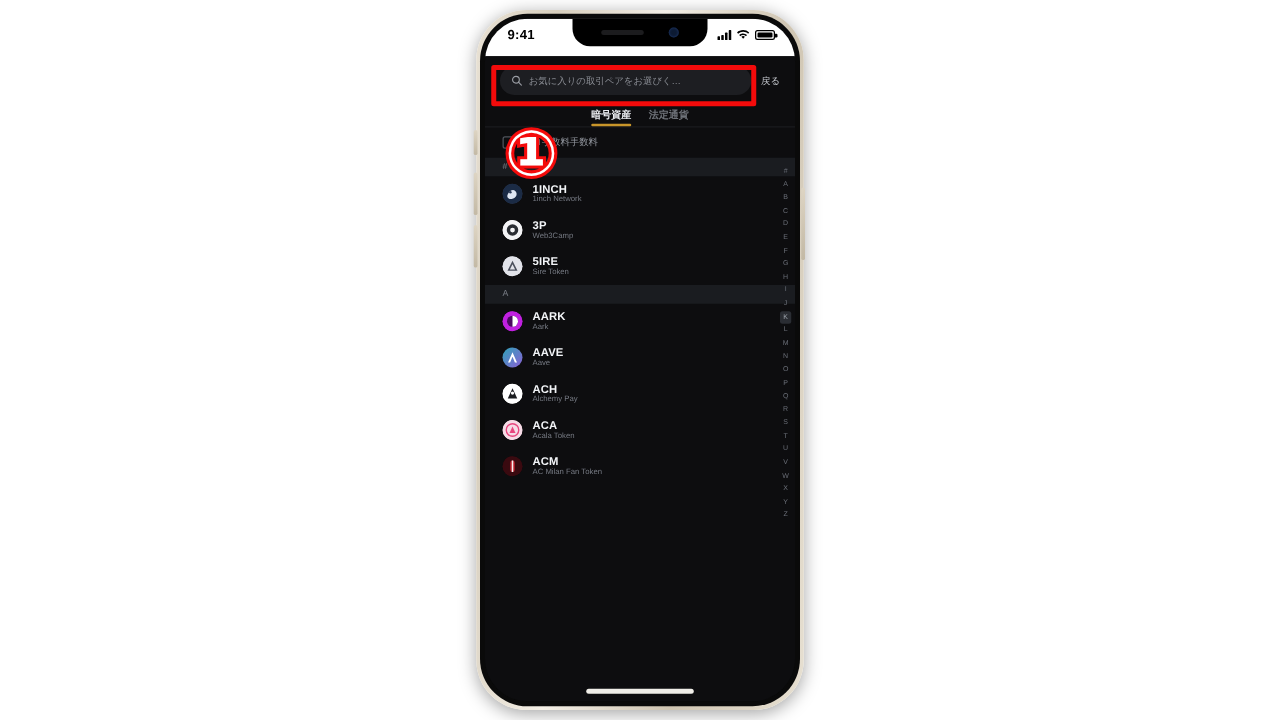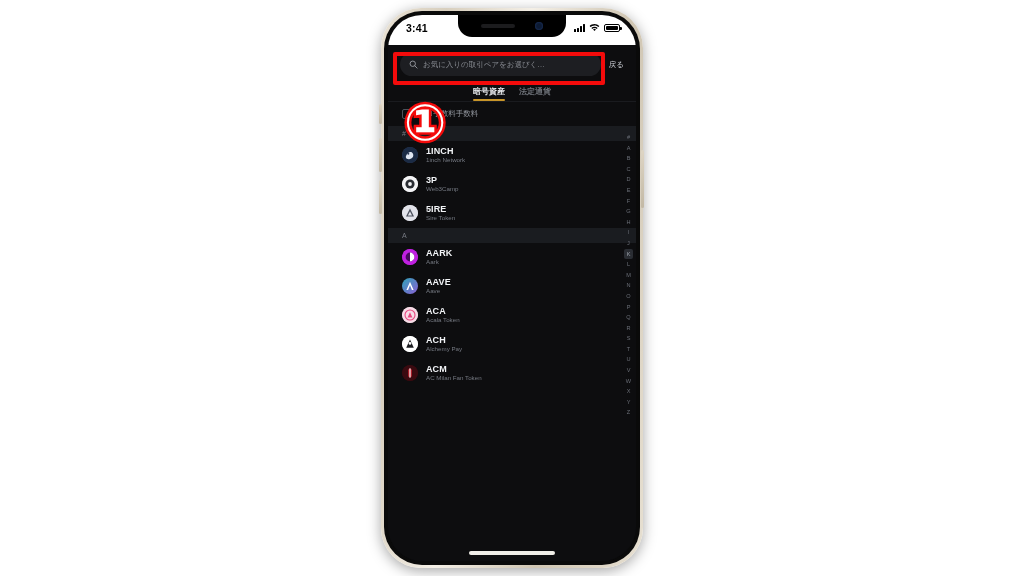--- a/index.html
+++ b/index.html
@@ -165,21 +165,21 @@
   <div class="phone-frame"></div>
   <div class="phone-band"></div>
   <div class="btn-side btn-silent"></div>
   <div class="btn-side btn-vol-up"></div>
   <div class="btn-side btn-vol-dn"></div>
   <div class="btn-side btn-power"></div>
 
   <div class="phone-screen">
 
     <div class="statusbar">
-      <div class="sb-time">3:41</div>
+      <div class="sb-time">9:41</div>
       <div class="notch">
         <div class="notch-speaker"></div>
         <div class="notch-cam"></div>
       </div>
       <div class="sb-right">
         <span class="sig">
             <i></i>
             <i></i>
             <i></i>
             <i></i>
@@ -289,44 +289,44 @@
                 <path d="M8 3.8 11.6 12H9.9L8 7.3 6.1 12H4.4z" fill="#ffffff"></path>
               </svg>
           </span>
           <span class="coin-texts">
             <span class="coin-sym">AAVE</span>
             <span class="coin-name">Aave</span>
           </span>
         </div>
 
         <div class="row">
+          <span class="coin-icon" style="background:#ffffff">
+            <svg width="16" height="16" viewBox="0 0 16 16">
+                <circle cx="8" cy="8" r="8" fill="#ffffff"></circle>
+                <path d="M8 3.6 11.8 11.8H4.2z" fill="#1b1c20"></path>
+                <circle cx="8" cy="7.4" r="1.3" fill="#ffffff"></circle>
+              </svg>
+          </span>
+          <span class="coin-texts">
+            <span class="coin-sym">ACH</span>
+            <span class="coin-name">Alchemy Pay</span>
+          </span>
+        </div>
+
+        <div class="row">
           <span class="coin-icon" style="background:#f6dbe6">
             <svg width="16" height="16" viewBox="0 0 16 16">
                 <circle cx="8" cy="8" r="8" fill="#f6dbe6"></circle>
                 <circle cx="8" cy="8" r="5" fill="none" stroke="#e8457e" stroke-width="1.1"></circle>
                 <path d="M8 5.2 10.4 10.4H5.6z" fill="#e8457e"></path>
               </svg>
           </span>
           <span class="coin-texts">
             <span class="coin-sym">ACA</span>
             <span class="coin-name">Acala Token</span>
-          </span>
-        </div>
-
-        <div class="row">
-          <span class="coin-icon" style="background:#ffffff">
-            <svg width="16" height="16" viewBox="0 0 16 16">
-                <circle cx="8" cy="8" r="8" fill="#ffffff"></circle>
-                <path d="M8 3.6 11.8 11.8H4.2z" fill="#1b1c20"></path>
-                <circle cx="8" cy="7.4" r="1.3" fill="#ffffff"></circle>
-              </svg>
-          </span>
-          <span class="coin-texts">
-            <span class="coin-sym">ACH</span>
-            <span class="coin-name">Alchemy Pay</span>
           </span>
         </div>
 
         <div class="row">
           <span class="coin-icon" style="background:#3a0a10">
             <svg width="16" height="16" viewBox="0 0 16 16">
                 <circle cx="8" cy="8" r="8" fill="#3a0a10"></circle>
                 <rect x="6.2" y="3.4" width="3.6" height="9.2" rx="1.8" fill="#c0202c"></rect>
                 <rect x="7.4" y="3.4" width="1.2" height="9.2" fill="#f2f2f2"></rect>
               </svg>

